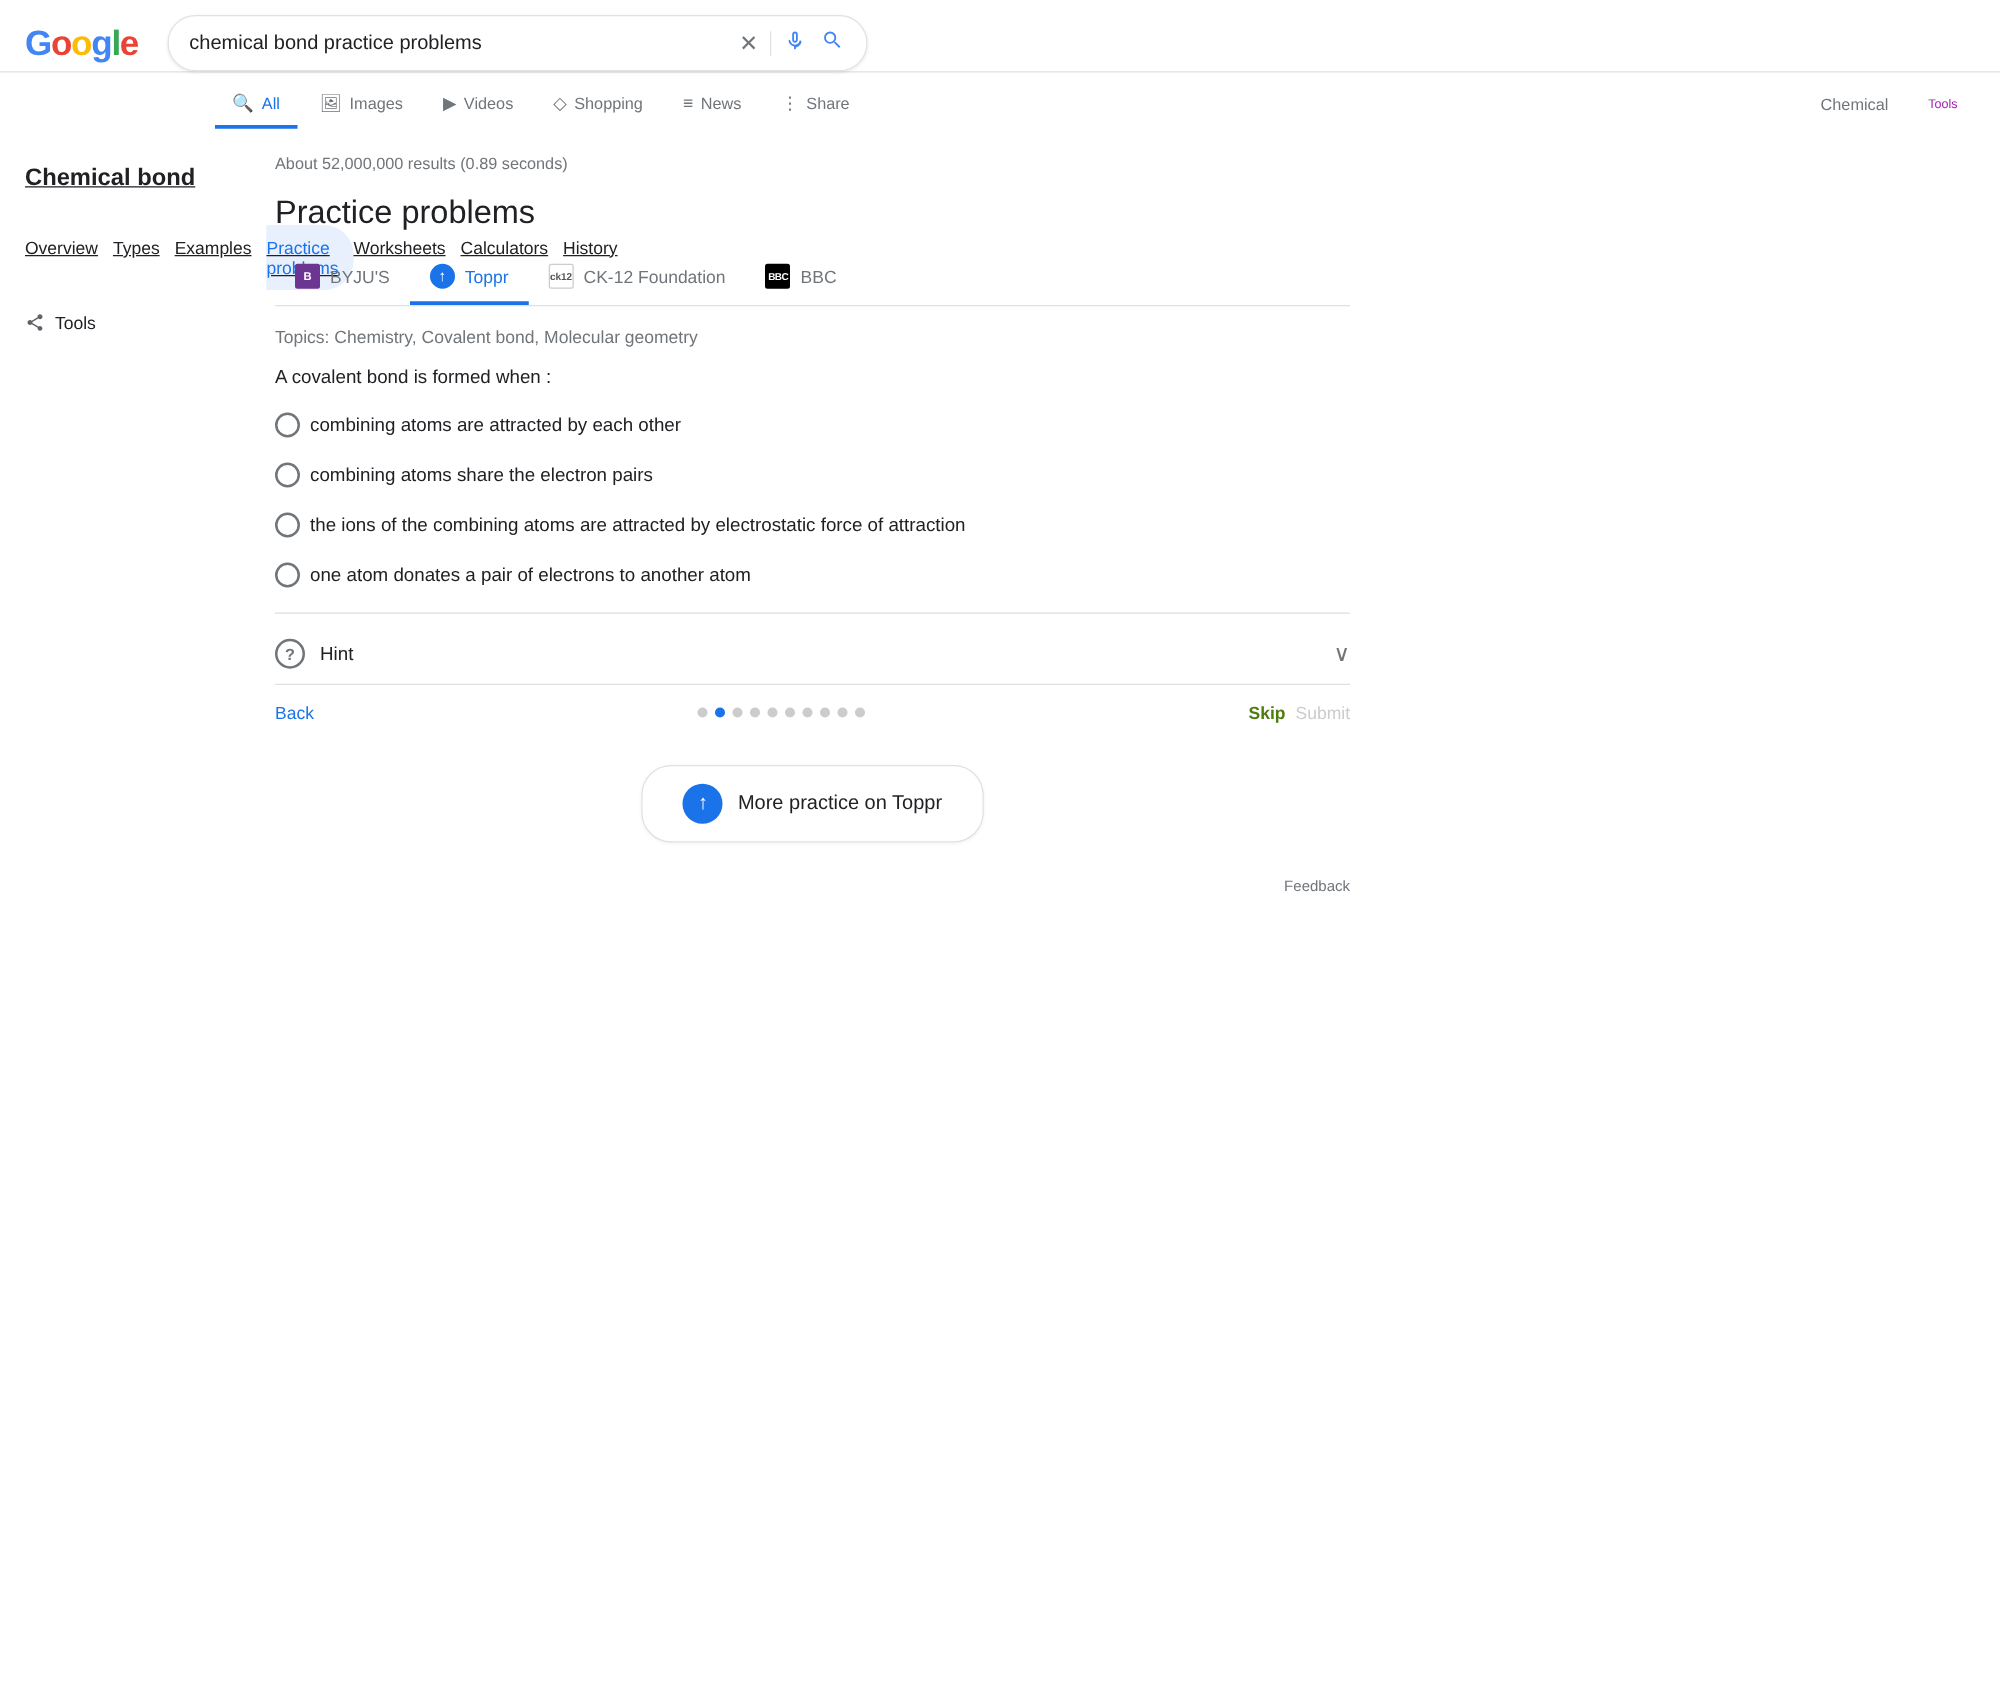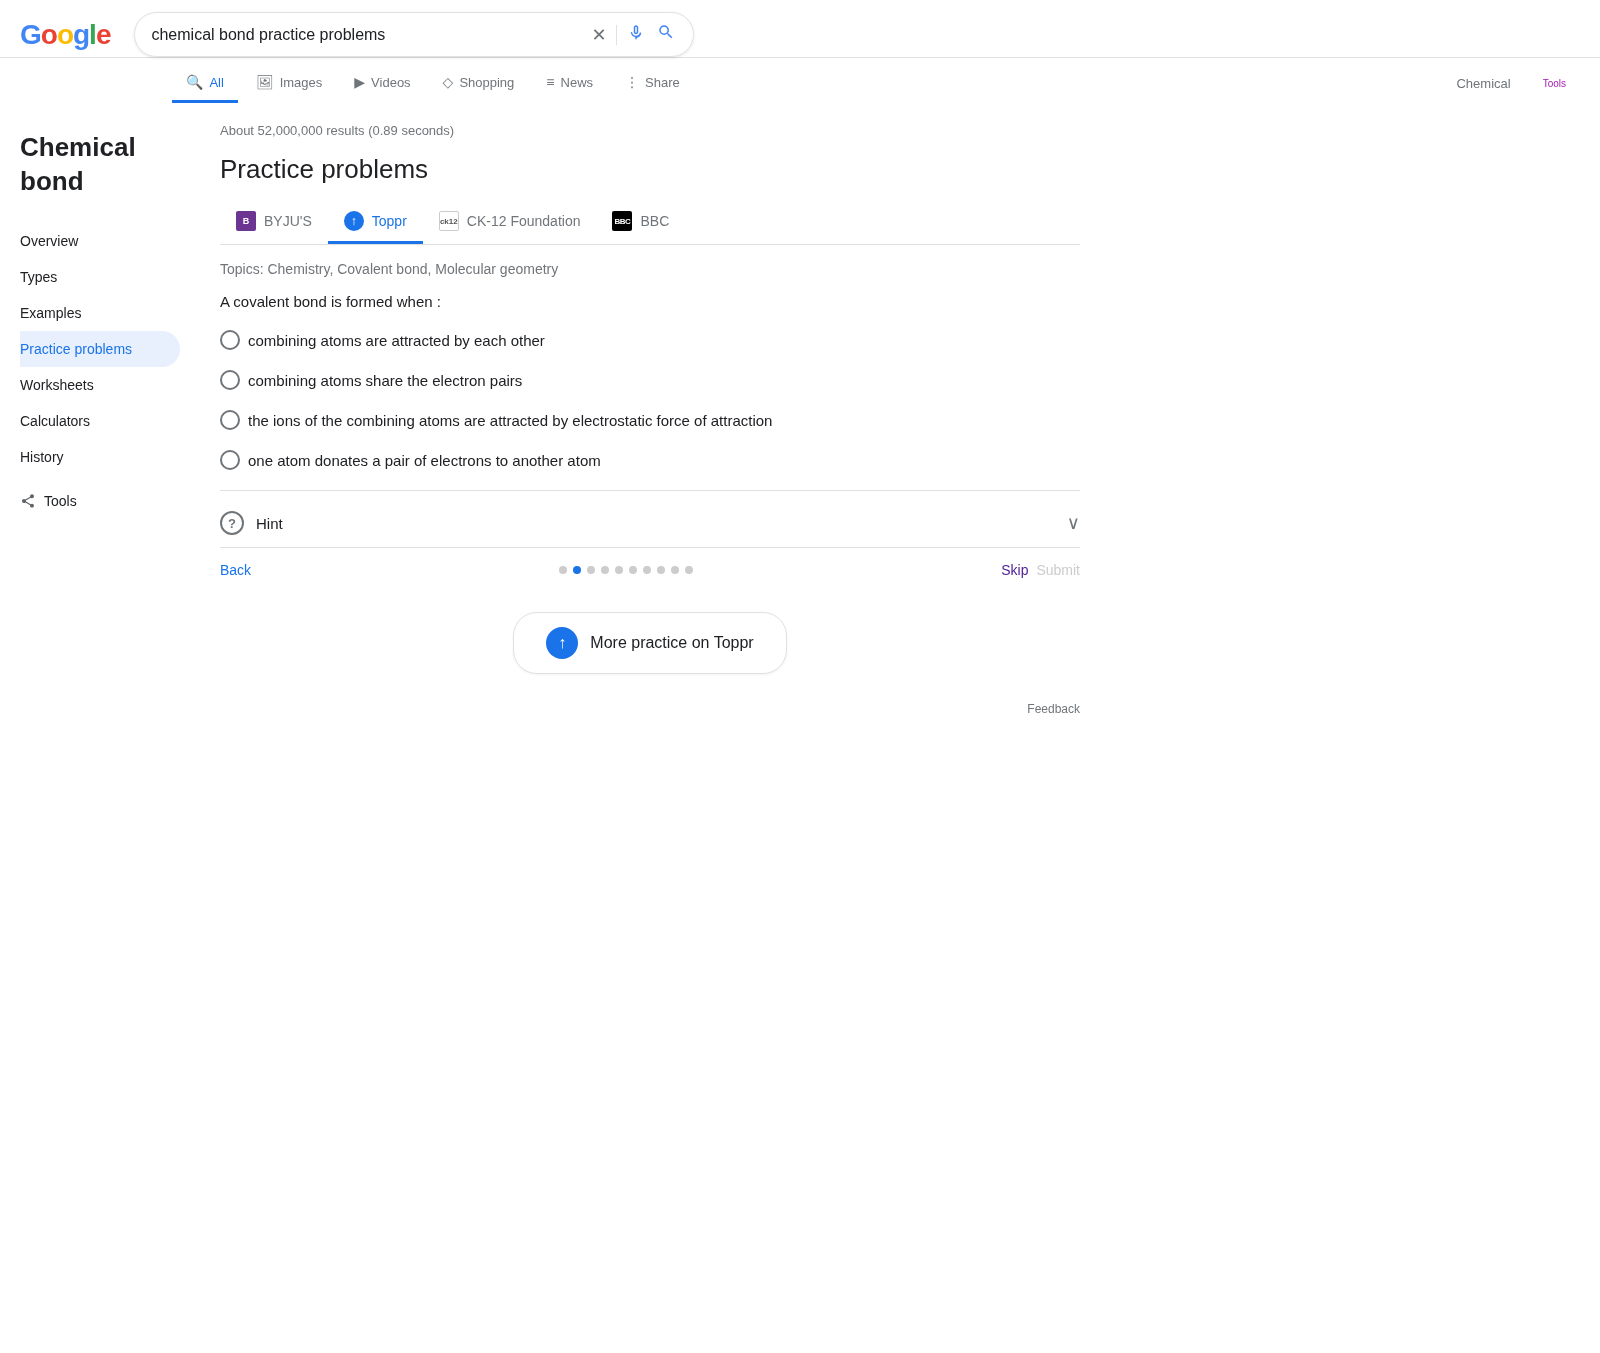--- a/index.html
+++ b/index.html
@@ -28,22 +28,22 @@
     .nav-tab-icon { font-size: 14px; }
     .nav-spacer { flex: 1; }
     .nav-settings { padding: 12px 14px 10px; font-size: 13px; color: #70757a; cursor: pointer; }
     .nav-tools { padding: 12px 14px 10px; font-size: 10px; color: #a21caf; cursor: pointer; text-align: center; }
 
     
     .main { display: flex; padding: 20px 20px 0 20px; gap: 0; }
 
     
     .sidebar { width: 160px; flex-shrink: 0; padding-top: 8px; }
-    .sidebar-title { font-size: 26px; font-weight: 700; color: #202124; line-height: 1.3; margin-bottom: 24px; }
-    .sidebar-nav { display: flex; flex-direction: column; gap: 0; }
+    .sidebar-title { font-size: 19px; font-weight: 700; color: #202124; line-height: 1.3; margin-bottom: 24px; text-decoration: underline; }
+    .sidebar-nav { display: flex; flex-direction: row; gap: 0; text-decoration: underline; }
     .sidebar-item { padding: 10px 12px 10px 0; font-size: 14px; color: #202124; cursor: pointer; border-radius: 0 24px 24px 0; }
     .sidebar-item.active { background: #e8f0fe; color: #1a73e8; font-weight: 500; }
     .sidebar-share { display: flex; align-items: center; gap: 8px; padding: 10px 0; font-size: 14px; color: #202124; cursor: pointer; margin-top: 8px; }
 
     
     .content { flex: 1; padding-left: 40px; max-width: 900px; }
     .results-count { font-size: 13px; color: #70757a; margin-bottom: 16px; }
     .practice-title { font-size: 26px; font-weight: 400; color: #202124; margin-bottom: 16px; }
 
     
@@ -74,21 +74,21 @@
     .hint-icon { width: 24px; height: 24px; border: 2px solid #70757a; border-radius: 50%; display: flex; align-items: center; justify-content: center; color: #70757a; font-size: 13px; font-weight: bold; flex-shrink: 0; }
     .hint-label { font-size: 15px; color: #202124; flex: 1; }
     .hint-chevron { font-size: 18px; color: #70757a; }
 
     
     .nav-bar { border-top: 1px solid #e0e0e0; display: flex; align-items: center; padding: 14px 0; gap: 8px; }
     .nav-back { color: #1a73e8; font-size: 14px; cursor: pointer; background: none; border: none; font-weight: 500; }
     .nav-dots { flex: 1; display: flex; align-items: center; justify-content: center; gap: 6px; }
     .dot { width: 8px; height: 8px; border-radius: 50%; background: #ccc; }
     .dot.active { background: #1a73e8; }
-    .nav-skip { color: #4c1d95; font-size: 14px; cursor: pointer; background: none; border: none; font-weight: 400; }
+    .nav-skip { color: #4d7c0f; font-size: 14px; cursor: pointer; background: none; border: none; font-weight: 700; }
     .nav-submit { color: #ccc; font-size: 14px; background: none; border: none; cursor: default; }
 
     
     .more-practice-wrapper { display: flex; justify-content: center; padding: 20px 0; }
     .more-practice-btn { display: flex; align-items: center; gap: 12px; border: 1px solid #dfe1e5; border-radius: 24px; padding: 14px 32px; font-size: 16px; color: #202124; cursor: pointer; background: white; box-shadow: 0 1px 3px rgba(0,0,0,0.05); }
     .toppr-circle { width: 32px; height: 32px; background: #1a73e8; border-radius: 50%; display: flex; align-items: center; justify-content: center; color: white; font-size: 16px; }
 
     
     .feedback { text-align: right; font-size: 12px; color: #70757a; padding: 8px 0 16px; cursor: pointer; }
   </style>

